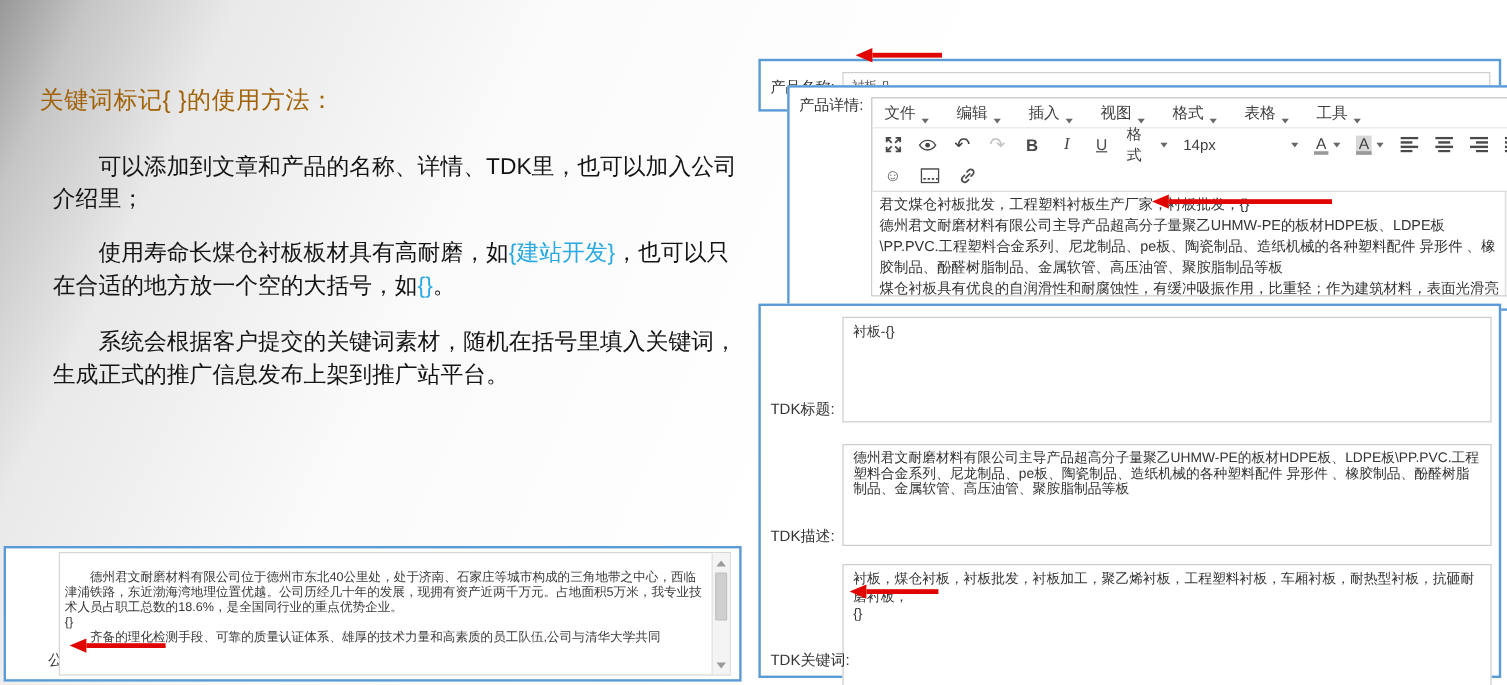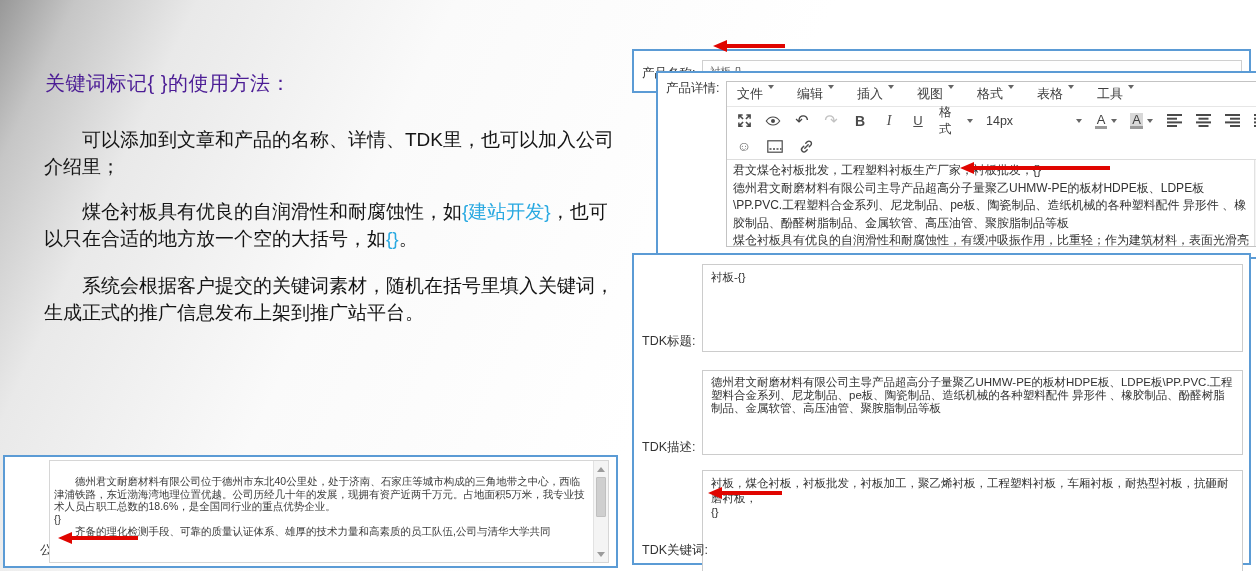--- a/index.html
+++ b/index.html
@@ -3,21 +3,21 @@
 <meta charset="utf-8">
 <style>
   * { margin:0; padding:0; box-sizing:border-box; }
   html,body { width:1256px; height:571px; overflow:hidden; }
   body {
     position:relative;
     font-family:"Liberation Sans","DejaVu Sans",sans-serif;
     background:linear-gradient(115deg,#989898 0%,#c6c6c6 5%,#e9e9e9 13%,#fafafa 30%,#ffffff 55%);
   }
   
-  .slide-title { position:absolute; left:45px; top:70px; font-size:20px; color:#4c1d95; letter-spacing:0.5px; }
+  .slide-title { position:absolute; left:33px; top:70px; font-size:20px; color:#a16207; letter-spacing:0.5px; }
   .slide-p { position:absolute; left:44px; width:578px; font-size:19px; line-height:27px; color:#141414; text-indent:2em; }
   #p1 { top:126px; }
   #p2 { top:198px; }
   #p3 { top:272px; }
   .blue-kw { color:#29a9e1; }
 
   
   .bluebox { position:absolute; background:#fff; border:2px solid #5b9bd5; }
 
   
@@ -43,21 +43,21 @@
 
   
   #panel-name { left:632px; top:21px; width:619px; height:44px;margin-top:28px; }
   .row-label { position:absolute; font-size:12.5px; color:#333; }
   #product-name-input { position:absolute; left:68px; top:9px; width:540px; height:23px; border:1px solid #cfcfcf; background:#fefefe; font-size:10.5px; color:#555; line-height:21px; padding-left:7px; font-family:inherit; }
 
   
   #panel-detail { left:656px; top:71px; width:619px; height:188px; }
   .editor { position:absolute; left:68px; top:8px; width:544px; height:166px; border:1px solid #c3c3c3; background:#fff; }
   .menubar { height:25px; display:flex; align-items:center; gap:23px; padding-left:10px; border-bottom:1px solid #e6e6e6; font-size:13px; color:#3f3f3f; }
-  .menu-item { display:flex; align-items:flex-start; gap:5px; cursor:default; }
+  .menu-item { display:flex; align-items:flex-end; gap:5px; cursor:default; }
   .caret { width:0; height:0; border-left:3.5px solid transparent; border-right:3.5px solid transparent; border-top:4px solid #666; }
   .toolbar1 { height:27px; display:flex; align-items:center; gap:13px; padding-left:9px; color:#555; }
   .toolbar2 { height:24px; display:flex; align-items:center; gap:15px; padding-left:9px; color:#555; }
   .tbtn { display:flex; align-items:center; justify-content:center; min-width:16px; height:18px; font-size:13px; color:#4a4a4a; }
   .tbtn svg { display:block; }
   .b-bold { font-weight:bold; font-size:14px; }
   .b-italic { font-style:italic; font-family:"Liberation Serif","DejaVu Serif",serif; font-size:14px; }
   .b-under { text-decoration:underline; font-size:13px; }
   .dd { display:flex; align-items:center; gap:6px; font-size:12.5px; color:#3f3f3f; }
   .fontsize-dd { width:104px; justify-content:space-between; }
@@ -78,21 +78,21 @@
   #tdk-kw-field { top:215px; height:104px; }
   #tdk-title-label { top:78px; left:8px; }
   #tdk-desc-label { top:184px; left:8px; }
   #tdk-kw-label { top:287px; left:8px; }
 </style>
 </head>
 <body>
 
 <div class="slide-title">关键词标记{ }的使用方法：</div>
 <p class="slide-p" id="p1">可以添加到文章和产品的名称、详情、TDK里，也可以加入公司介绍里；</p>
-<p class="slide-p" id="p2"><span>煤仓衬板具有优良的自润滑性和耐腐蚀性，如</span><span class="blue-kw">{建站开发}</span><span>，也可以只在合适的地方放一个空的大括号，如</span><span class="blue-kw">{}</span><span>。</span></p>
+<p class="slide-p" id="p2"><span>使用寿命长煤仓衬板板材具有高耐磨，如</span><span class="blue-kw">{建站开发}</span><span>，也可以只在合适的地方放一个空的大括号，如</span><span class="blue-kw">{}</span><span>。</span></p>
 <p class="slide-p" id="p3">系统会根据客户提交的关键词素材，随机在括号里填入关键词，生成正式的推广信息发布上架到推广站平台。</p>
 
 <div class="bluebox" id="company-box">
   <span class="company-label">公司介绍:</span>
   <div class="company-area">
     <div class="company-text">
       <p>德州君文耐磨材料有限公司位于德州市东北40公里处，处于济南、石家庄等城市构成的三角地带之中心，西临津浦铁路，东近渤海湾地理位置优越。公司历经几十年的发展，现拥有资产近两千万元。占地面积5万米，我专业技术人员占职工总数的18.6%，是全国同行业的重点优势企业。</p>
       <p class="noindent">{}</p>
       <p>齐备的理化检测手段、可靠的质量认证体系、雄厚的技术力量和高素质的员工队伍,公司与清华大学共同</p>
     </div>

